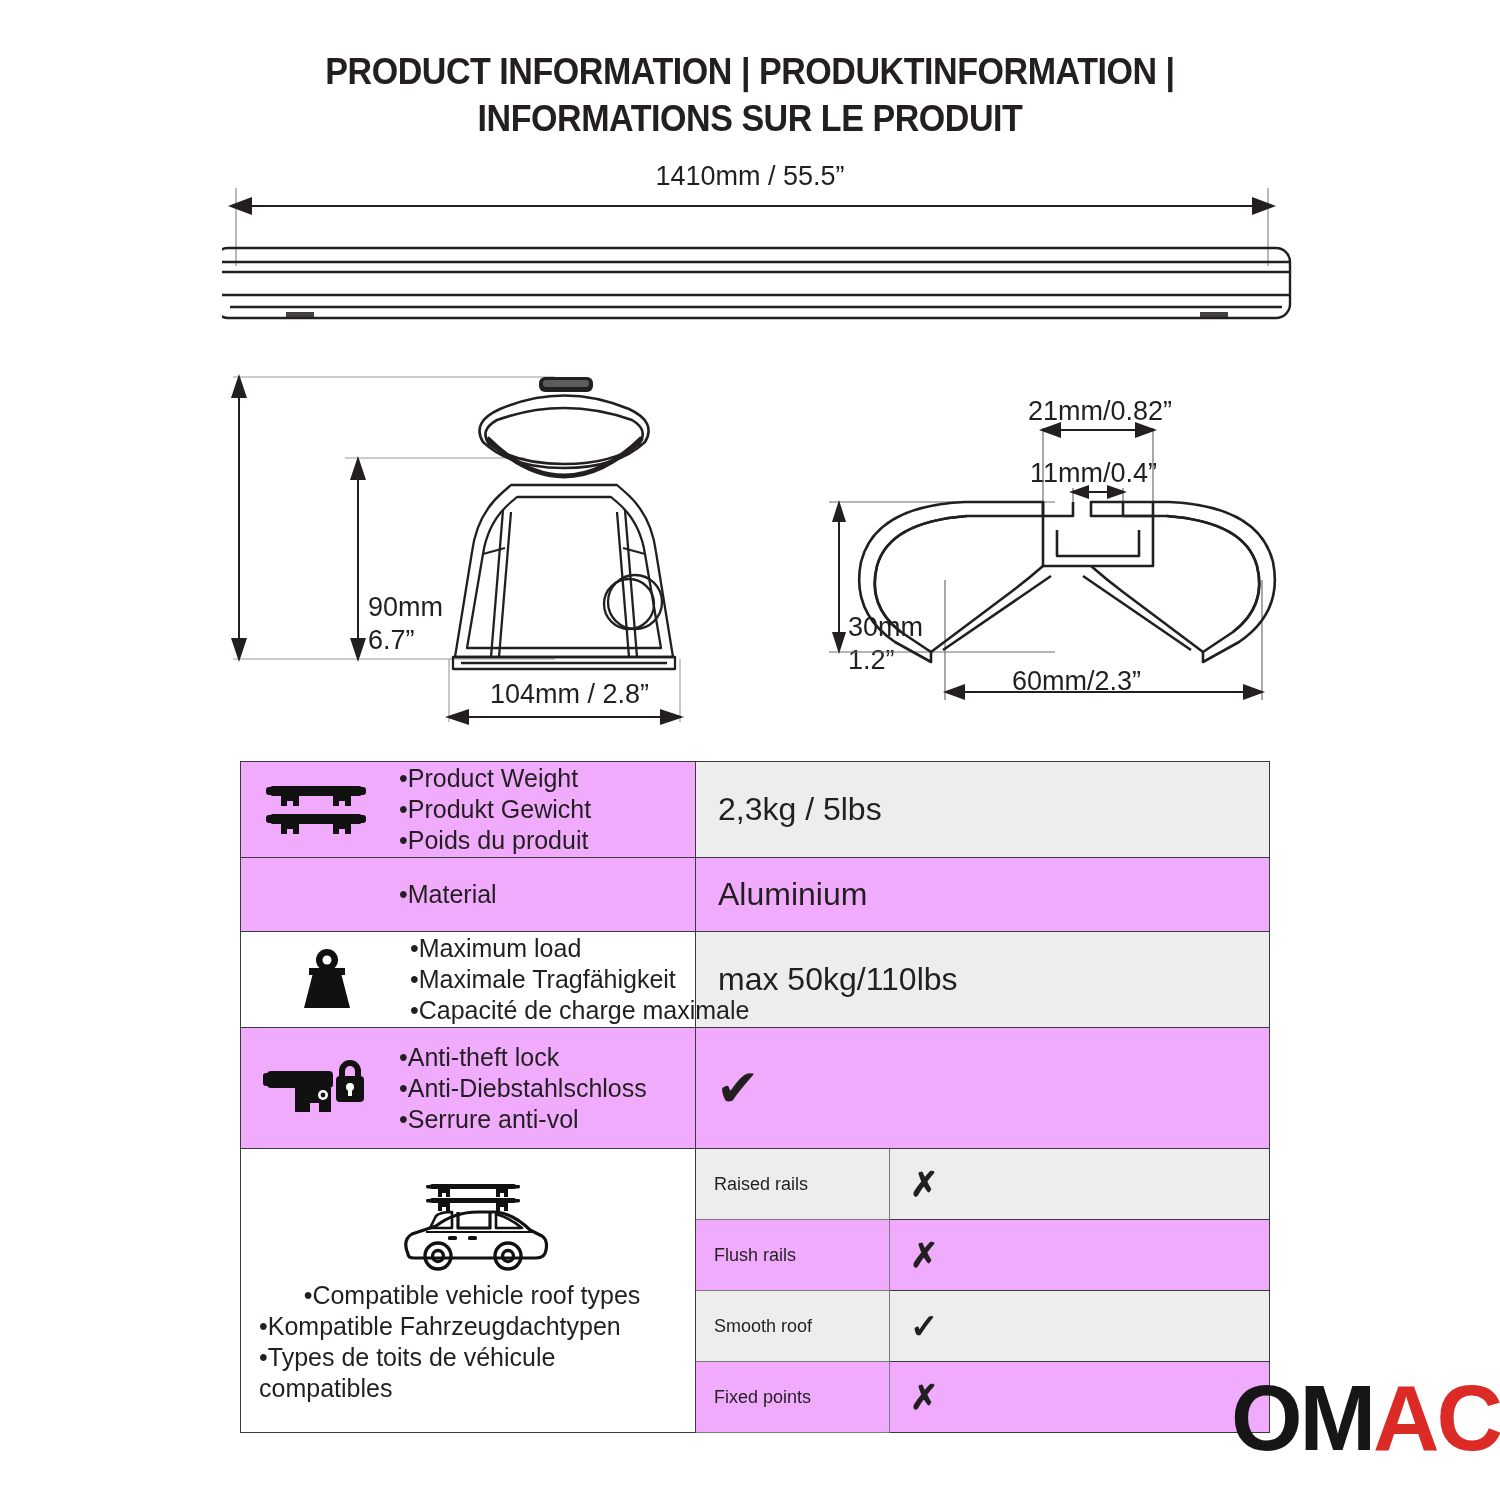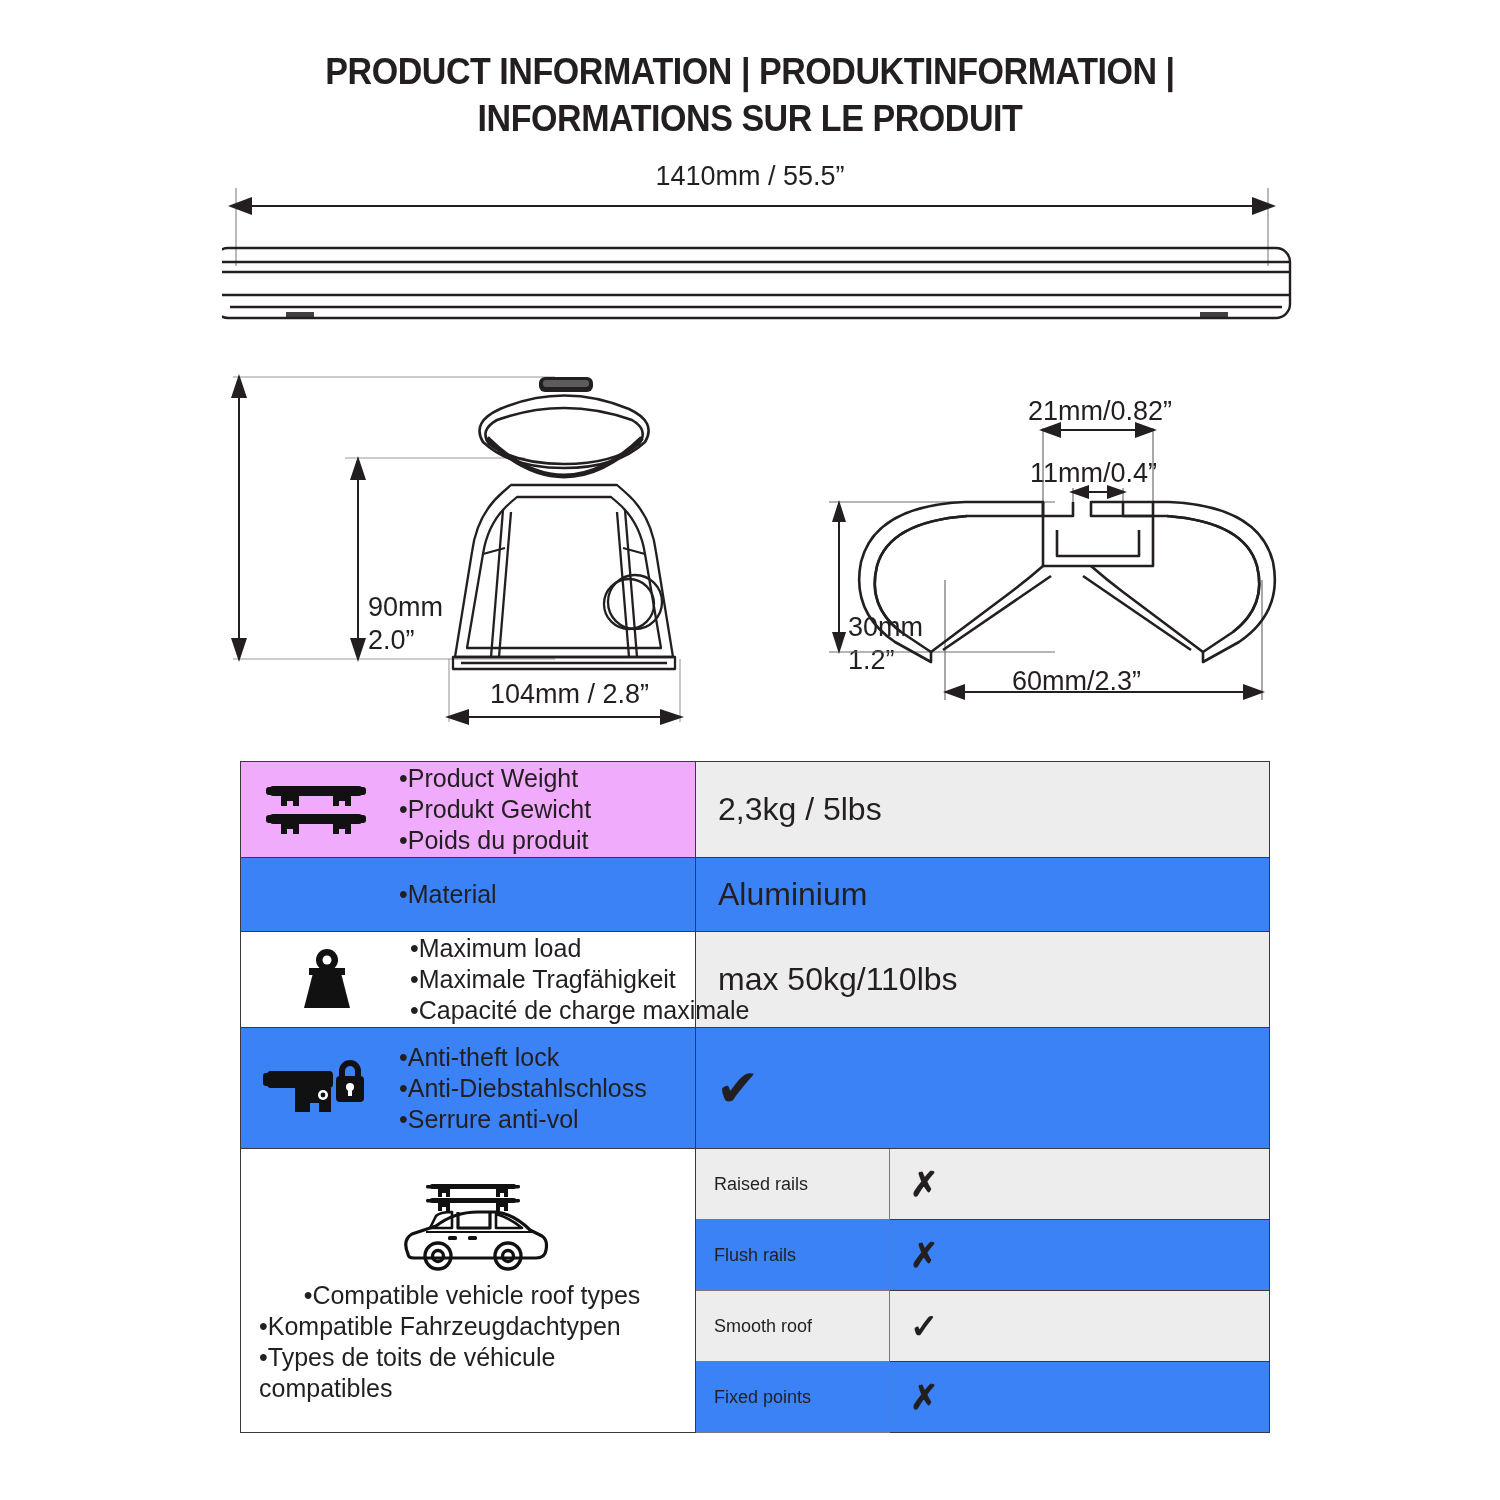--- a/index.html
+++ b/index.html
@@ -44,21 +44,21 @@
     table-layout:fixed;
     background:#ffffff;
   }
   .spec-table td{
     border:1.6px solid #7a7a7a;
     vertical-align:middle;
     padding:0;
   }
   .spec-table .outer{border-color:#3a3a3a;}
   .row-gray{background:#ededed;}
-  .row-white{background:#3b82f6;}
+  .row-white{background:#f0abfc;}
 
   .cell-label{
     position:relative;
     padding:10px 8px 10px 0;
   }
   .label-flex{display:flex;align-items:center;gap:8px;}
   .icon-box{width:150px;min-width:150px;display:flex;align-items:center;justify-content:center;}
   .bullets{font-size:25px;line-height:31px;color:#231f20;}
   .bullets div{white-space:nowrap;}
   .bullets.wrapok div{white-space:normal;}
@@ -106,21 +106,21 @@
       <line x1="0" y1="74" x2="1068" y2="74"></line>
       <line x1="0" y1="84" x2="1068" y2="84"></line>
       <line x1="0" y1="107" x2="1068" y2="107"></line>
       <line x1="8" y1="119" x2="1060" y2="119"></line>
     </g>
     <path d="M64,124 h28 v5 h-28 z" fill="#231f20" opacity="0.85"></path>
     <path d="M978,124 h28 v5 h-28 z" fill="#231f20" opacity="0.85"></path>
   </svg>
 
   <div class="dim" style="left:368px;top:505px;">
-    <div>90mm</div><div>2.0”</div>
+    <div>90mm</div><div>6.7”</div>
   </div>
   <div class="dim" style="left:490px;top:658px;">104mm / 2.8”</div>
 
   <svg width="480" height="360" viewBox="0 0 480 360" style="position:absolute;left:225px;top:352px;">
 
     <line x1="8" y1="5" x2="330" y2="5" stroke="#9a9a9a" stroke-width="1.1"></line>
     <line x1="120" y1="86" x2="300" y2="86" stroke="#9a9a9a" stroke-width="1.1"></line>
     <line x1="8" y1="287" x2="330" y2="287" stroke="#9a9a9a" stroke-width="1.1"></line>
 
     <line x1="14" y1="14" x2="14" y2="278" stroke="#231f20" stroke-width="2"></line>
@@ -410,14 +410,17 @@
           <div class="sub-name">Fixed points</div>
         </td>
         <td class="row-white outer">
           <div class="mark">✗</div>
         </td>
       </tr>
 
     </tbody>
   </table>
 
+  <div class="logo">
+    <span class="k">OM</span><span class="r">AC</span>
+  </div>
 
 </div>
 
 </body></html>

